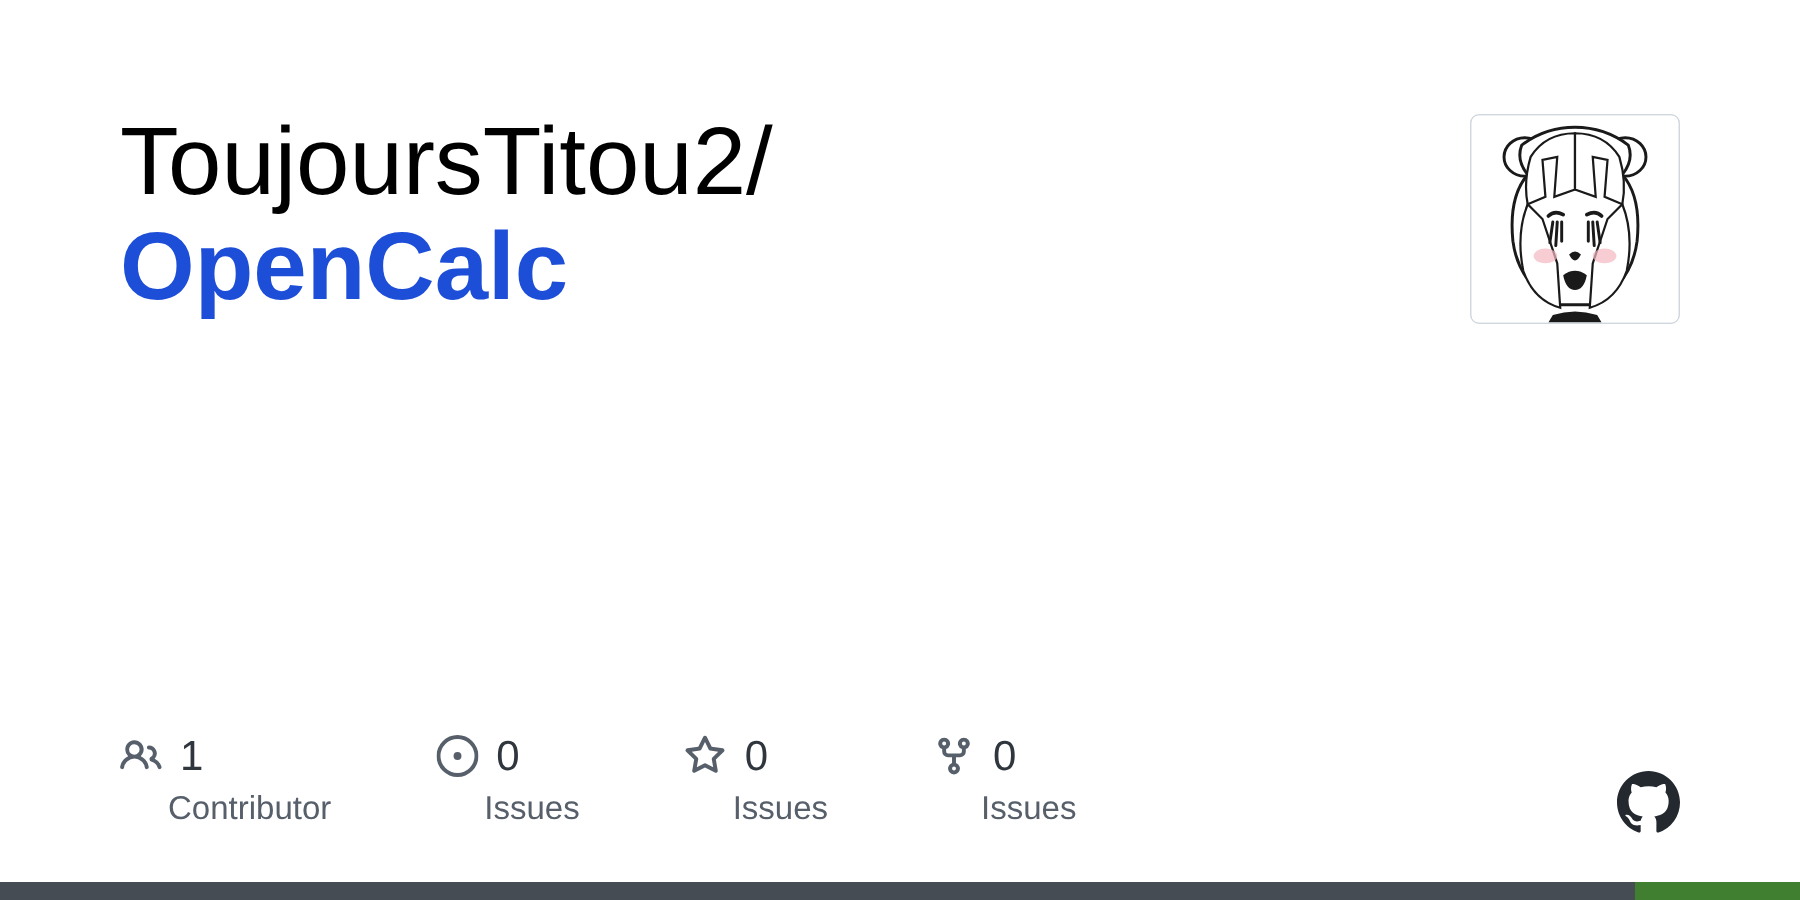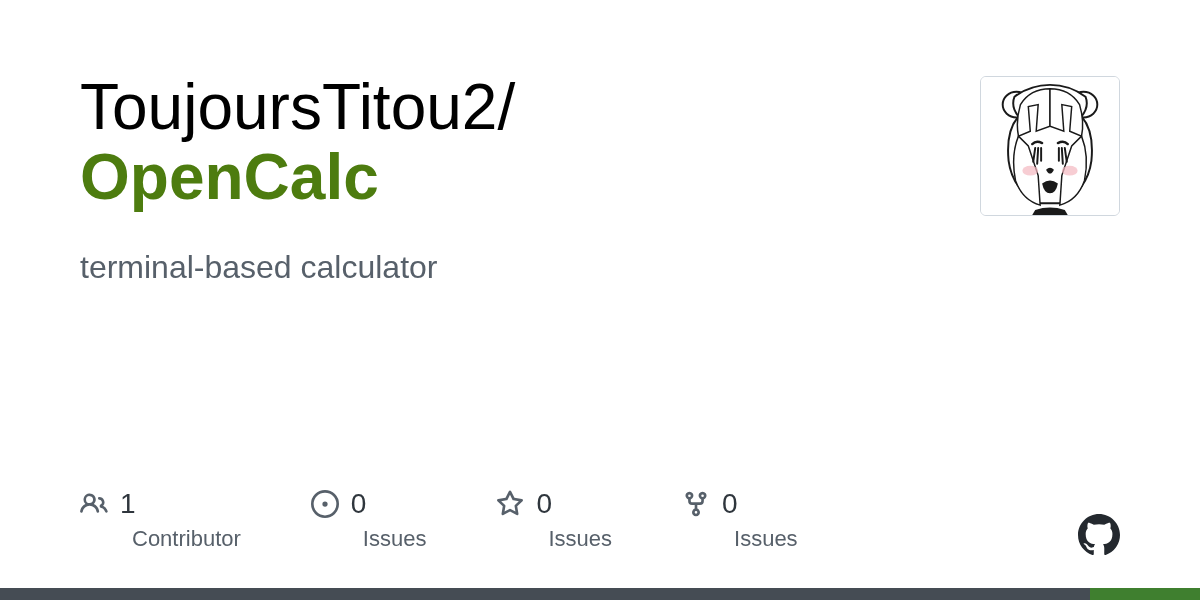--- a/index.html
+++ b/index.html
@@ -26,21 +26,21 @@
   }
   .owner {
     font-size: 64px;
     font-weight: 400;
     color: #000000;
     line-height: 1.1;
   }
   .repo {
     font-size: 64px;
     font-weight: 700;
-    color: #4d7c0f;
+    color: #1d4ed8;
     line-height: 1.1;
   }
   .description {
     margin-top: 36px;
     font-size: 32px;
     font-weight: 400;
     color: #57606a;
   }
   .avatar {
     width: 140px;
@@ -83,21 +83,21 @@
   .stat-icon svg { width: 28px; height: 28px; }
   .stat-count {
     font-size: 28px;
     font-weight: 400;
     color: #2f363d;
   }
   .stat-label {
     font-size: 22px;
     font-weight: 400;
     color: #57606a;
-    margin-left: 52px;
+    margin-left: 32px;
   }
   .github-mark {
     position: absolute;
     bottom: 44px;
     right: 80px;
     width: 42px;
     height: 42px;
     color: #24292f;
   }
   .github-mark svg { width: 42px; height: 42px; }
@@ -113,21 +113,20 @@
   .bar-green { background: #3f7f2f; flex: 1; }
 </style>
 </head>
 <body>
 
 <div class="container">
   <div class="header-row">
     <div class="title-block">
       <div class="owner">ToujoursTitou2/</div>
       <div class="repo">OpenCalc</div>
-      <div class="description">terminal-based calculator</div>
     </div>
     <div class="avatar">
       <svg viewBox="0 0 140 140" width="140" height="140">
         <rect width="140" height="140" fill="#ffffff"></rect>
         <ellipse cx="36" cy="28" rx="14" ry="13" fill="none" stroke="#1a1a1a" stroke-width="2"></ellipse>
         <ellipse cx="104" cy="28" rx="14" ry="13" fill="none" stroke="#1a1a1a" stroke-width="2"></ellipse>
         <path d="M 38 40 Q 30 30 34 20 Q 50 8 70 8 Q 90 8 106 20 Q 110 30 102 40 Q 115 55 112 85 Q 108 115 80 128 L 60 128 Q 32 115 28 85 Q 25 55 38 40 Z" fill="#ffffff" stroke="#1a1a1a" stroke-width="2"></path>
         <path d="M 70 12 Q 50 12 40 28 Q 35 45 38 60 L 50 55 L 48 30 L 58 28 L 56 55 L 70 50 L 70 12 Z" fill="#ffffff" stroke="#1a1a1a" stroke-width="1.5"></path>
         <path d="M 70 12 Q 90 12 100 28 Q 105 45 102 60 L 90 55 L 92 30 L 82 28 L 84 55 L 70 50 L 70 12 Z" fill="#ffffff" stroke="#1a1a1a" stroke-width="1.5"></path>
         <path d="M 38 60 Q 30 80 35 105 Q 42 125 60 130 L 58 100 L 48 70 Z" fill="#ffffff" stroke="#1a1a1a" stroke-width="1.5"></path>

